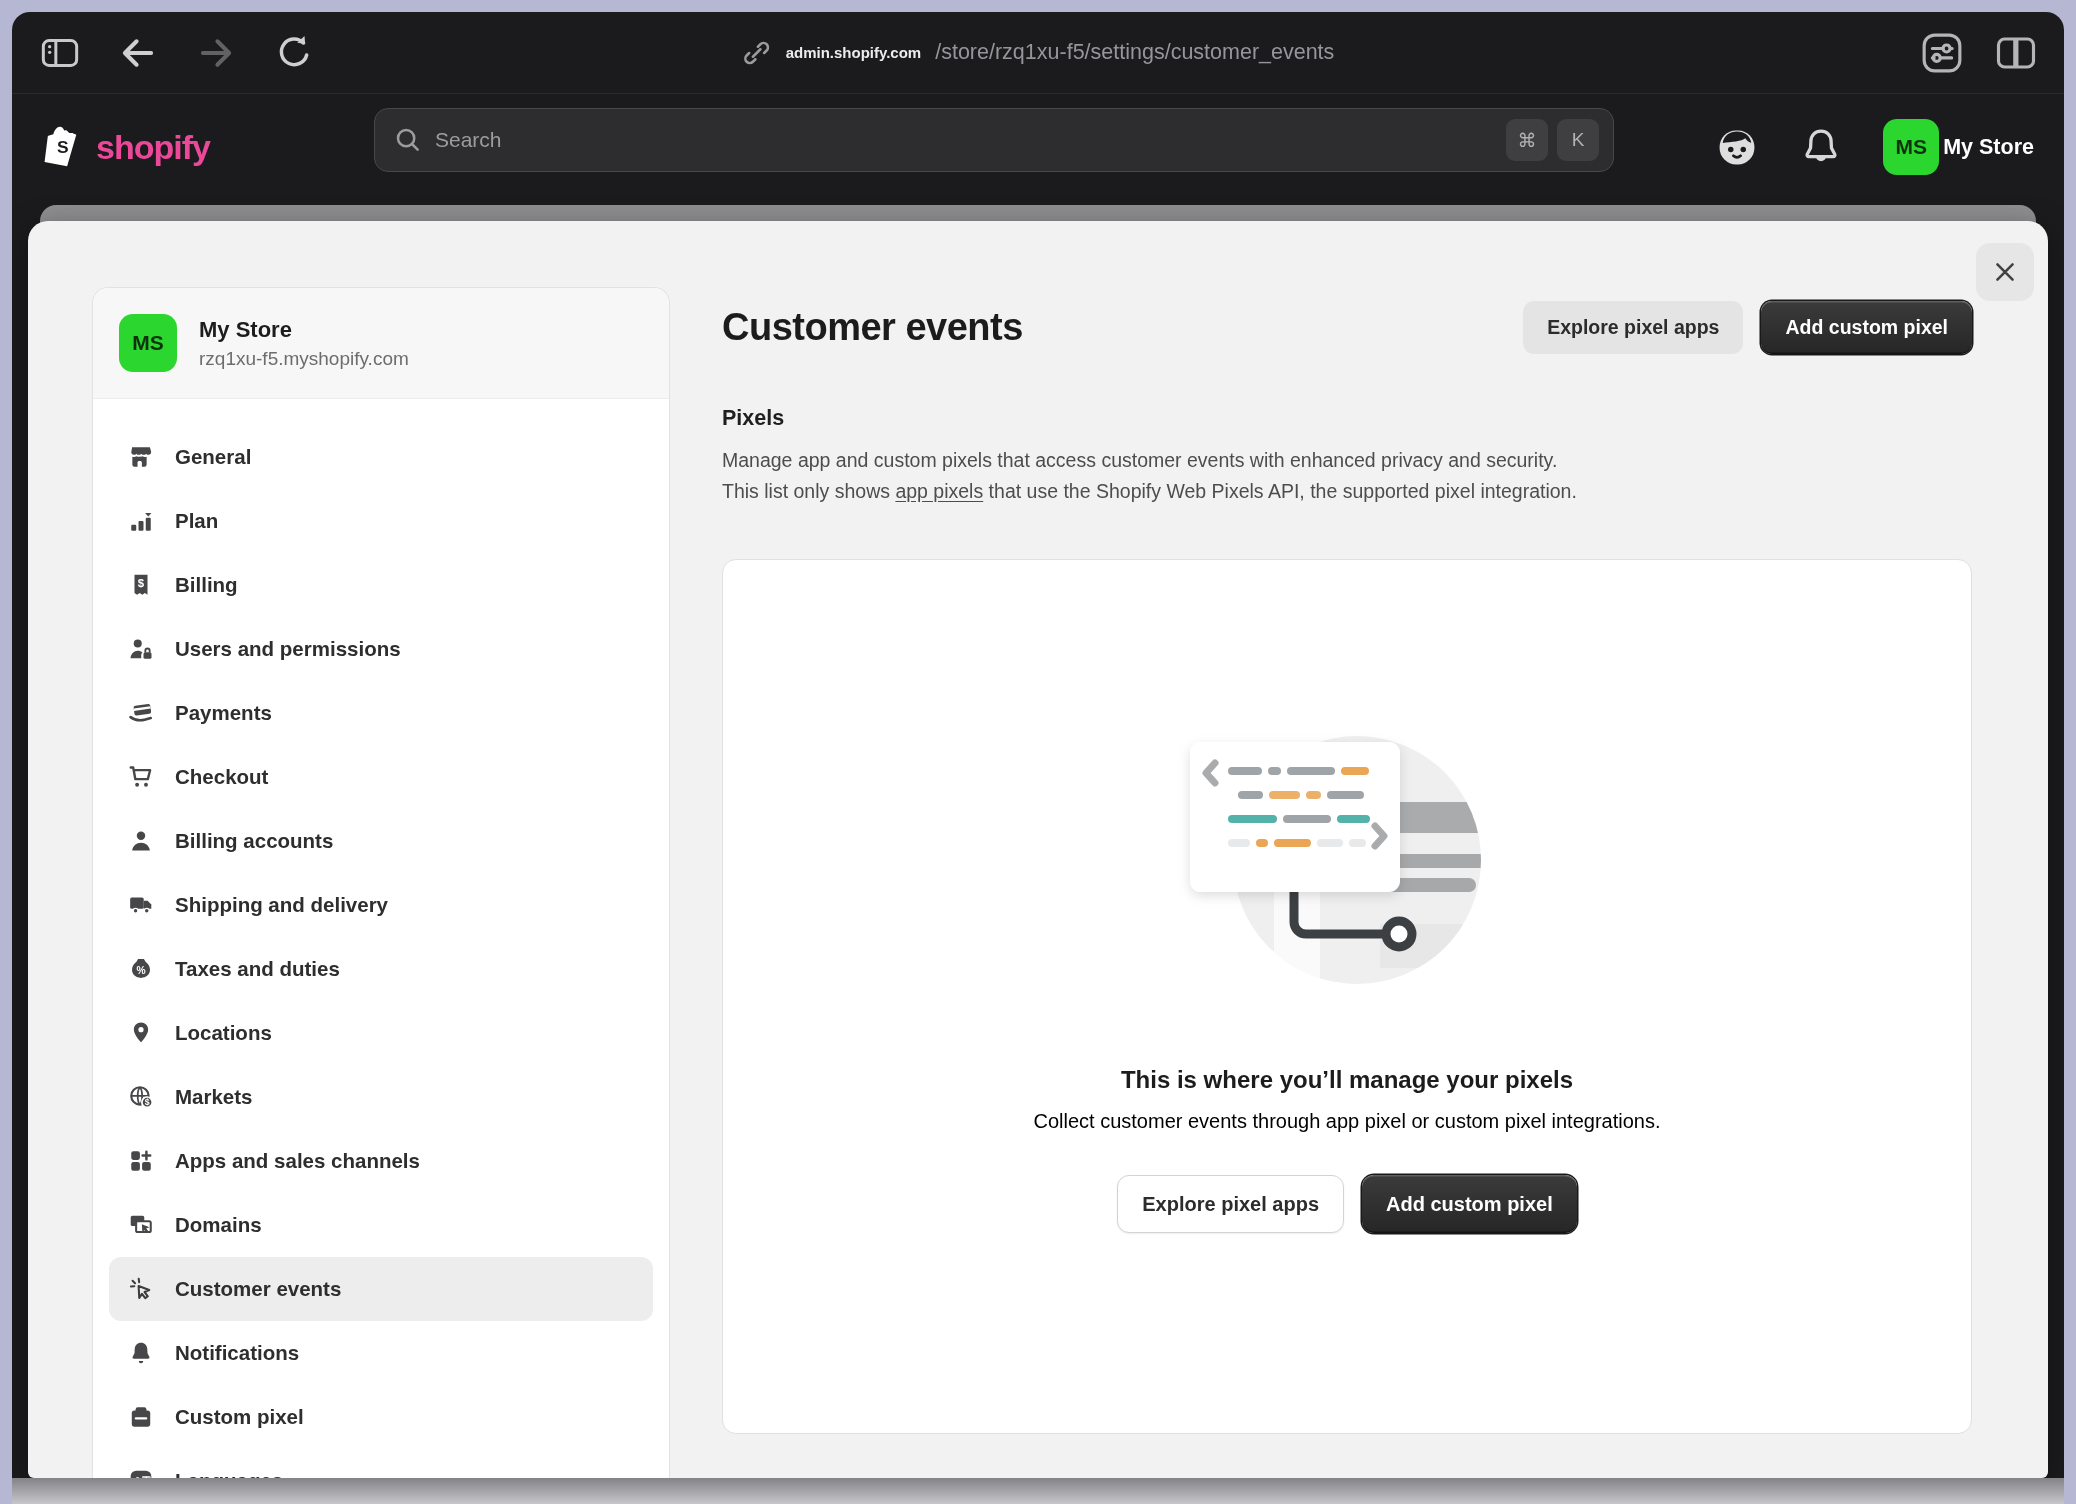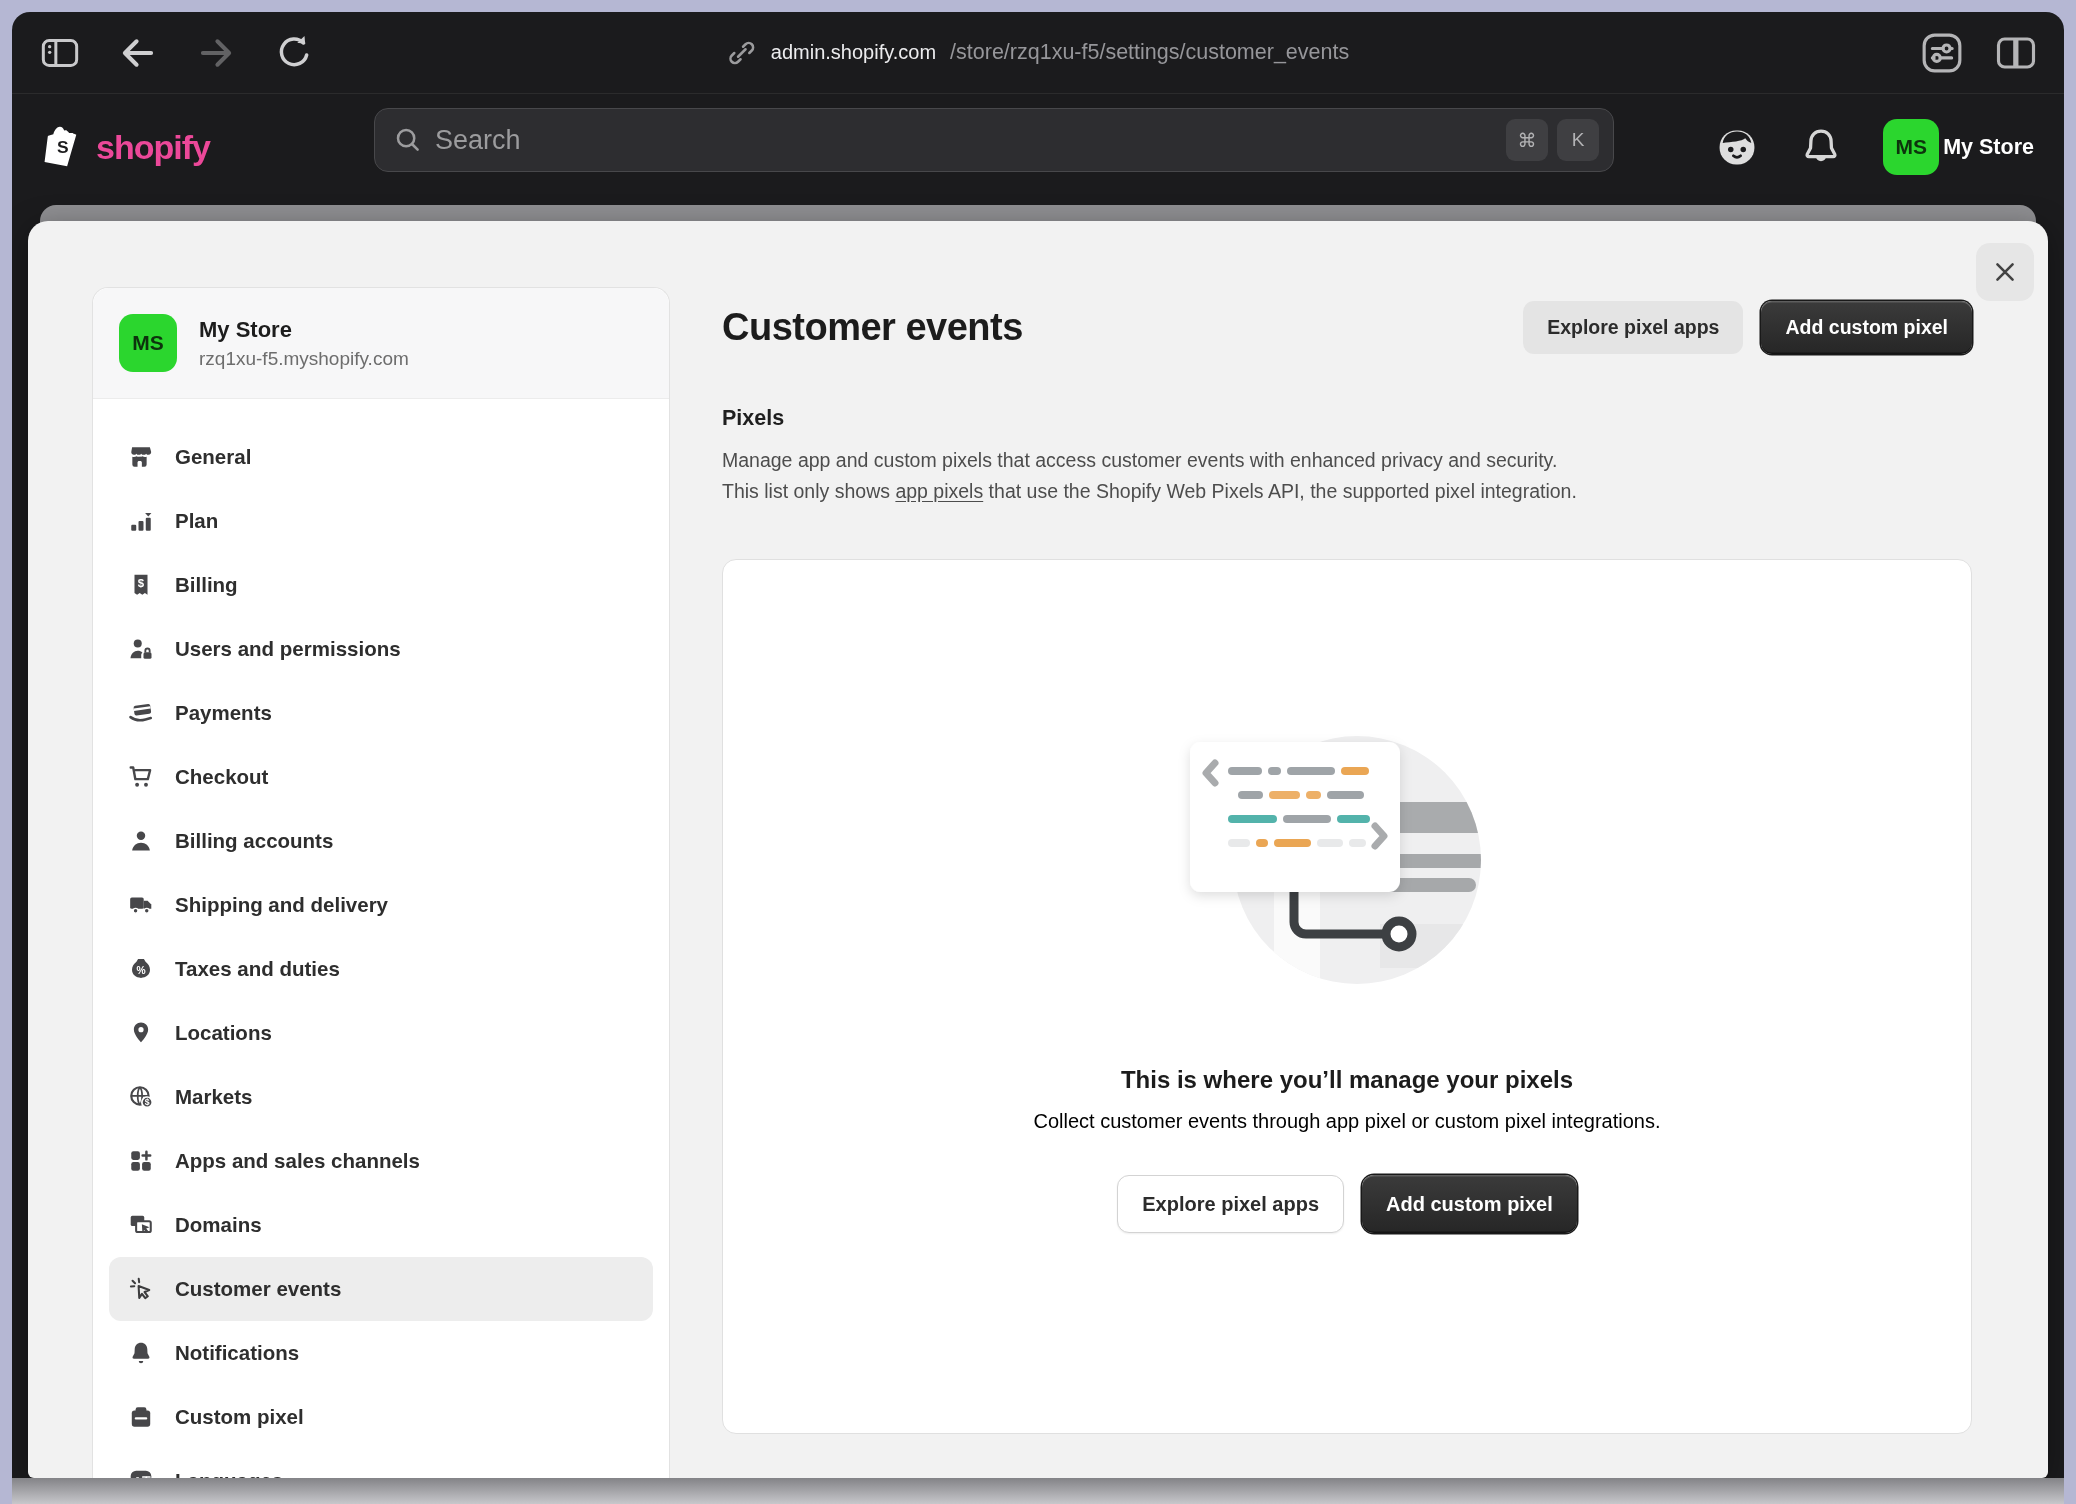--- a/index.html
+++ b/index.html
@@ -10,33 +10,33 @@
   .window { position:absolute; left:12px; right:12px; top:12px; bottom:0;
             background:#1b1b1d; border-radius:18px 18px 0 0; overflow:hidden; }
 
   
   .toolbar { position:relative; height:82px; display:flex; align-items:center; padding:0 26px;
              border-bottom:1px solid rgba(255,255,255,0.07); }
   .tb-group { display:flex; align-items:center; gap:34px; }
   .tb-btn { width:44px; height:44px; display:flex; align-items:center; justify-content:center; cursor:pointer; }
   .urlbox { position:absolute; left:50%; top:0; height:100%; transform:translateX(-50%);
             display:flex; align-items:center; gap:14px; white-space:nowrap; }
-  .url-host { color:#ececee; font-size:20px; font-weight:400; }
+  .url-host { color:#ececee; font-size:15px; font-weight:700; }
   .url-path { color:#96969a; font-size:21.5px; font-weight:400; }
   .tb-right { margin-left:auto; display:flex; align-items:center; gap:30px; }
 
   
   .appheader { position:relative; height:106px; display:flex; align-items:center; padding:0 30px; }
   .brand { display:flex; align-items:center; gap:10px; }
   .brand-word { color:#ec4899; font-size:34px; font-weight:800; letter-spacing:-1px; }
   .searchbar { position:absolute; left:362px; top:14px; width:1240px; height:64px;
                background:#2d2d30; border:1px solid #48484b; border-radius:14px;
                display:flex; align-items:center; padding:0 14px 0 18px; gap:12px; }
   .searchbar input { flex:1; background:transparent; border:none; outline:none;
-                     color:#e8e8e8; font-size:27px; font-family:"Liberation Sans",sans-serif; }
+                     color:#e8e8e8; font-size:21px; font-family:"Liberation Sans",sans-serif; }
   .searchbar input::placeholder { color:#9c9c9e; }
   .keycap { width:42px; height:42px; border-radius:9px; background:#3f3f42;
             color:#b2b2b4; font-size:19px; display:flex; align-items:center; justify-content:center; }
   .keys { display:flex; gap:9px; }
   .hdr-right { margin-left:auto; display:flex; align-items:center; gap:40px; }
   .avatar { width:56px; height:56px; border-radius:14px; background:#2bd62e; color:#0d330d;
             font-size:21px; font-weight:700; display:flex; align-items:center; justify-content:center; }
   .store-label { color:#fff; font-size:21.5px; font-weight:600; margin-left:-18px; }
   .acct { display:flex; align-items:center; gap:22px; cursor:pointer; }
 

